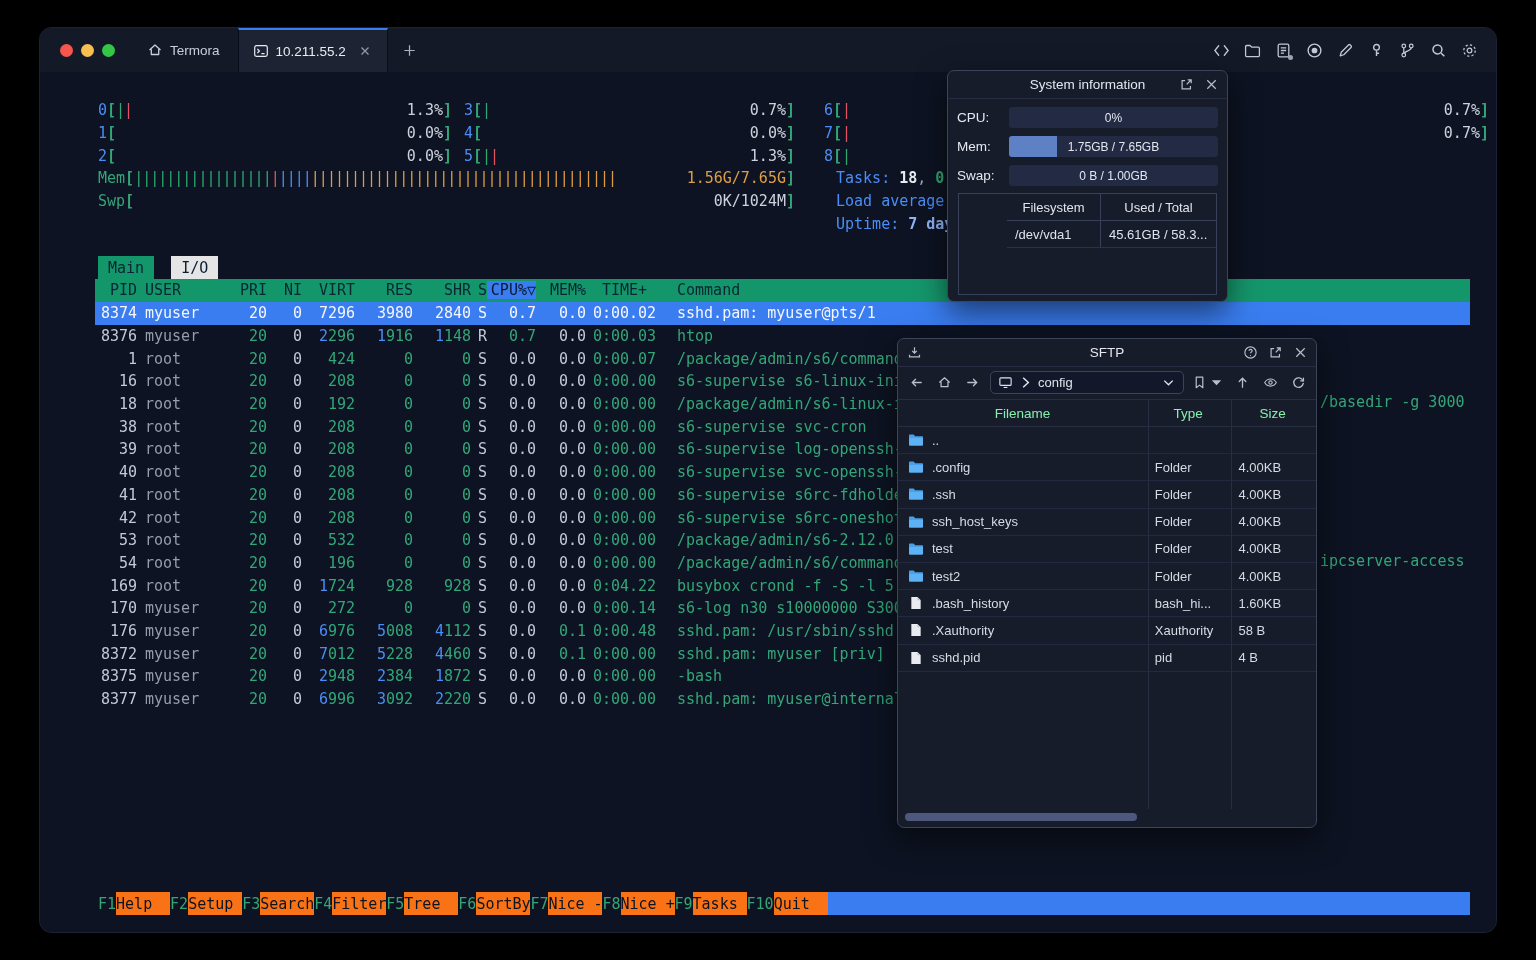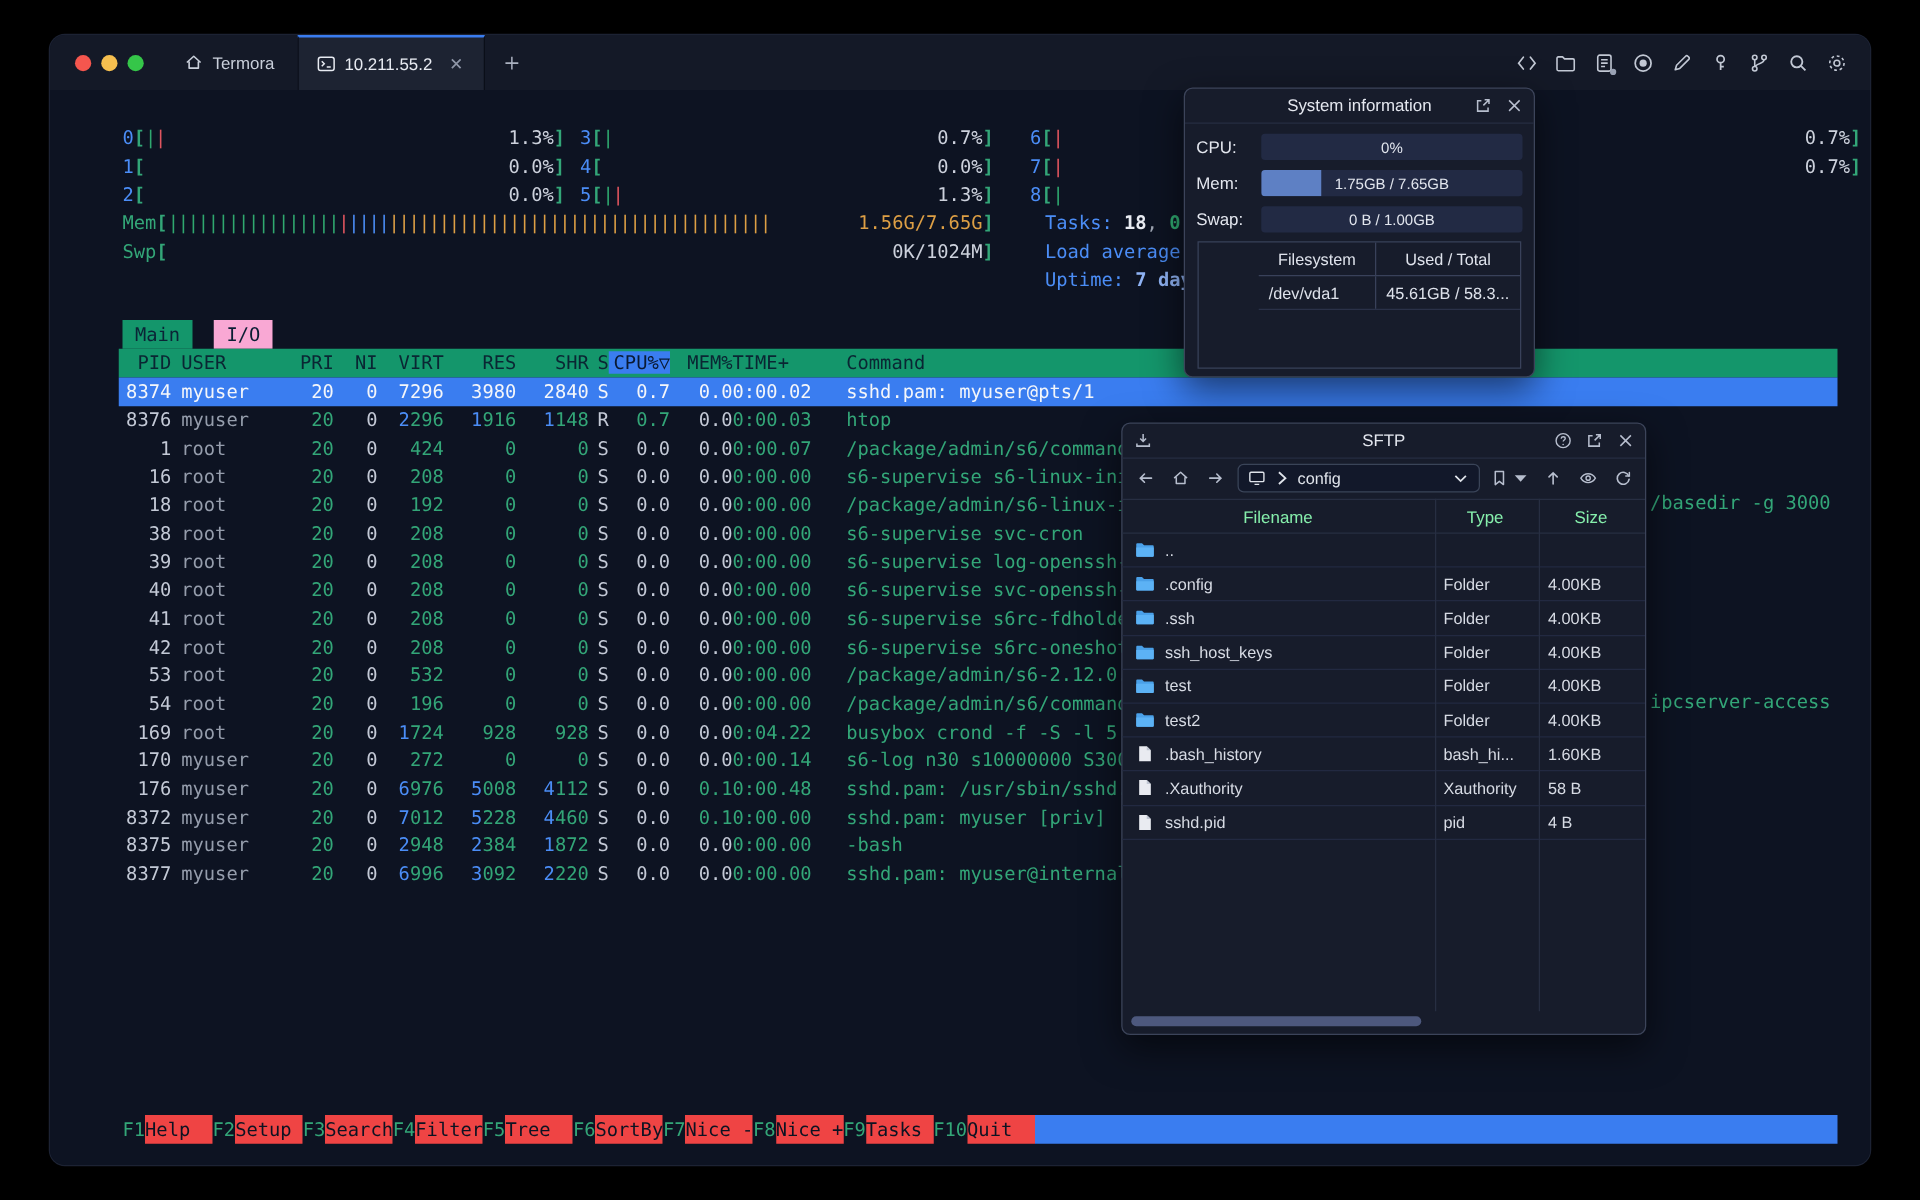--- a/index.html
+++ b/index.html
@@ -41,42 +41,42 @@
   .swpval { color:#ccd1dc; }
   i.bg{color:#2fa86f;font-style:normal;} i.br{color:#e0555f;font-style:normal;}
   i.bb{color:#4b8df6;font-style:normal;} i.bo{color:#dd9f45;font-style:normal;}
   .infoline { position:absolute; left:738px; height:22.7px; display:flex; align-items:center; white-space:pre; }
   .seg-lbl{color:#4b8df6;} .seg-wb{color:#e8ebf2;font-weight:bold;} .seg-gy{color:#9fa6b4;}
   .seg-gb{color:#2fa86f;font-weight:bold;} .seg-w{color:#e8ebf2;} .seg-ub{color:#8fb3f5;font-weight:bold;}
 
   .screen-tabs { position:absolute; left:58px; top:184px; height:23px; display:flex; gap:17px; }
   .stab { padding:0 10px; display:flex; align-items:center; font-size:15px; }
   .stab.main { background:#14966b; color:#0b2436; }
-  .stab.io { background:#f9a8d4; color:#0a1d33; }
+  .stab.io { background:#e5e5e5; color:#0a1d33; }
 
   .prow, .hdr { display:flex; align-items:center; height:22.7px; white-space:pre; }
   .hdr { position:absolute; left:55px; right:26px; top:207px; background:#14966b; color:#0a2633; }
   .hdr span { flex-shrink:0; }
   .sortcol { background:#3a7df0; color:#0a1a33; }
   #procs { position:absolute; left:55px; right:26px; top:230px; }
   .prow.sel { background:#3a7df0; }
   .prow.sel span, .prow.sel b { color:#f4f6fa !important; }
   .c-pid{width:42px;text-align:right;} .c-user{width:94px;padding-left:8px;}
   .c-pri{width:36px;text-align:right;} .c-ni{width:35px;text-align:right;}
   .c-virt{width:53px;text-align:right;} .c-res{width:58px;text-align:right;}
   .c-shr{width:58px;text-align:right;} .c-st{width:16px;text-align:right;}
   .c-cpu{width:49px;text-align:right;} .c-mem{width:50px;text-align:right;}
-  .c-time{width:77px;text-align:left;} .c-cmd{padding-left:14px;flex:1;overflow:hidden;}
+  .c-time{width:77px;text-align:center;} .c-cmd{padding-left:14px;flex:1;overflow:hidden;}
   .t-dim{color:#c3c9d6;} .t-usr{color:#959dac;} .t-grn{color:#33a678;}
   b.kb{color:#4b8df6;font-weight:normal;}
   .ovf { position:absolute; color:#33a678; white-space:pre; }
 
   .fnbar { position:absolute; left:58px; right:26px; top:820px; height:23px; display:flex; align-items:stretch; }
   .fk { color:#33a678; display:flex; align-items:center; white-space:pre; }
-  .fl { background:#ef4444; color:#0c1322; display:flex; align-items:center; white-space:pre; width:54px; }
+  .fl { background:#f97316; color:#0c1322; display:flex; align-items:center; white-space:pre; width:54px; }
   .ffill { flex:1; background:#3a7df0; }
 
   
   .panel { position:absolute; background:#171c2b; border:1px solid #3c445a; border-radius:7px;
            box-shadow:0 10px 30px rgba(0,0,0,.55); color:#dfe3ec; font-size:13.5px; }
   .ptitle { height:28px; display:flex; align-items:center; position:relative;
             border-bottom:1px solid #262d42; }
   .ptitle .t { position:absolute; left:0; right:0; text-align:center; font-size:13.5px; color:#e4e7ef; }
   .pticons { position:absolute; right:8px; display:flex; gap:10px; color:#b7bece; }
   .pticons svg, .pl-ic svg { width:15px; height:15px; display:block; }

